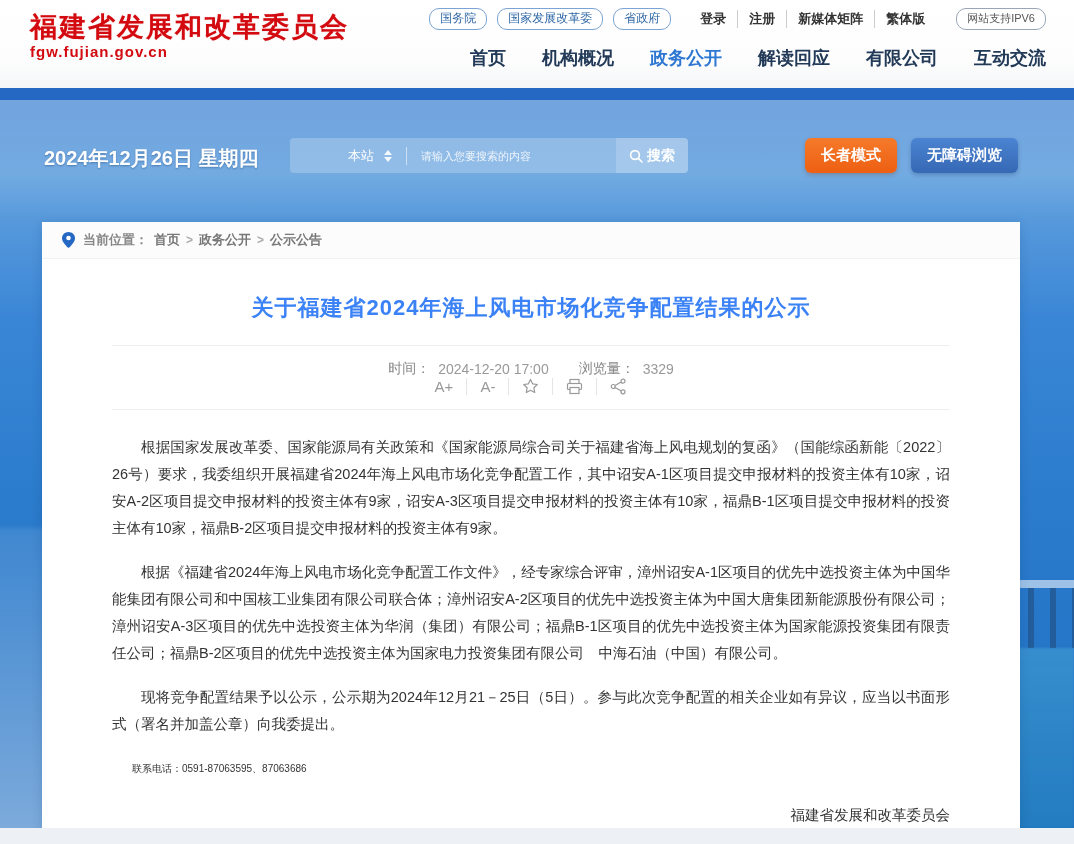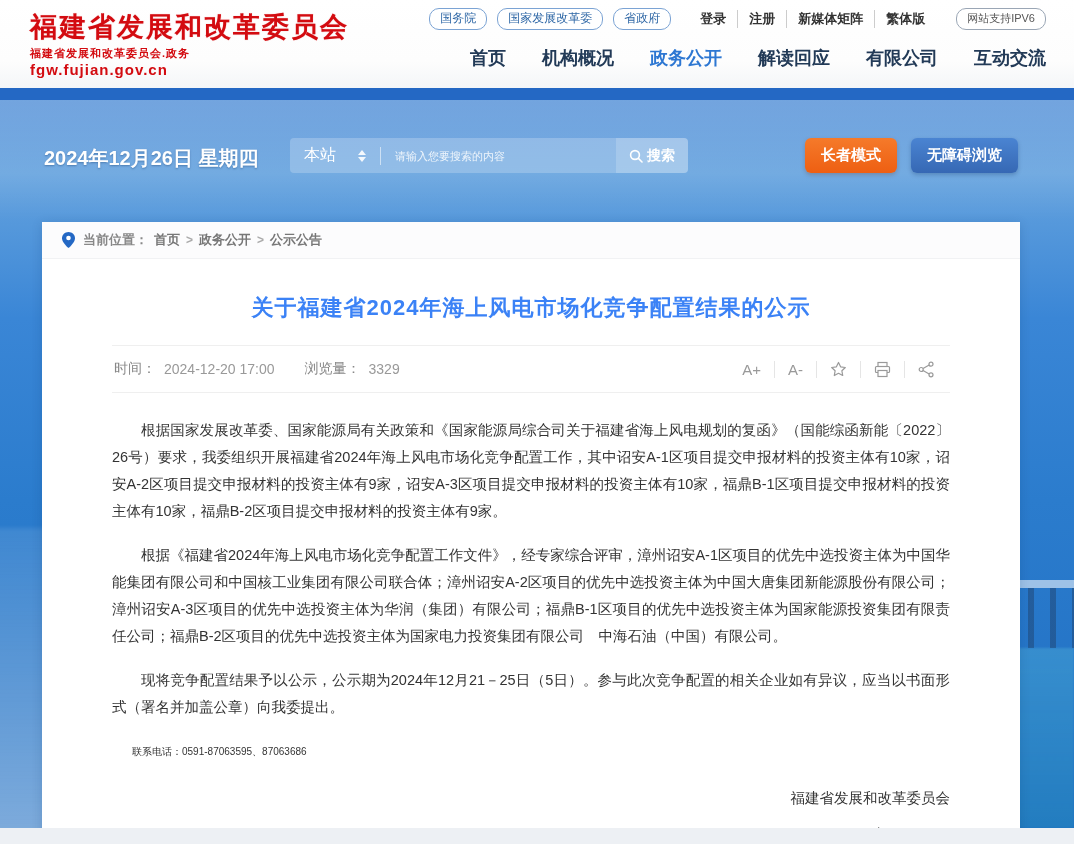--- a/index.html
+++ b/index.html
@@ -54,21 +54,21 @@
   .deco-sea { right:0; bottom:0; width:200px; height:180px;
     background:linear-gradient(180deg, rgba(90,190,220,.35), rgba(40,140,190,.5)); filter:blur(1px); }
 
   .banner-bar { position:relative; display:flex; align-items:center; padding:40px 28px 0 44px; height:76px; }
   .banner-date { color:#fff; font-size:20px; font-weight:bold; text-shadow:0 1px 2px rgba(0,40,90,.35); white-space:nowrap; }
   .search-box {
     position:absolute; left:290px; top:38px; width:398px; height:35px;
     background:rgba(255,255,255,.22); border-radius:4px;
     display:flex; align-items:center; color:#fff;
   }
-  .search-scope { display:flex; align-items:center; gap:22px; padding:0 10px 0 14px; font-size:16px; cursor:pointer; }
+  .search-scope { display:flex; align-items:center; gap:10px; padding:0 10px 0 14px; font-size:13px; cursor:pointer;margin-left:44px; }
   .scope-arrows { display:inline-flex; flex-direction:column; gap:2px; }
   .scope-arrows i { width:0; height:0; border-left:4px solid transparent; border-right:4px solid transparent; display:block; }
   .scope-arrows .up { border-bottom:5px solid rgba(255,255,255,.9); }
   .scope-arrows .down { border-top:5px solid rgba(255,255,255,.9); }
   .search-divider { width:1px; height:18px; background:rgba(255,255,255,.55); margin:0 4px; }
   .search-input {
     flex:1; background:transparent; border:none; outline:none; color:#fff;
     font-size:11px; padding:0 10px; font-family:inherit;
   }
   .search-input::placeholder { color:rgba(255,255,255,.85); }
@@ -97,21 +97,21 @@
   .breadcrumb {
     display:flex; align-items:center; gap:6px; padding:9px 20px; font-size:13px; color:#888;
     background:#fcfcfd; border-bottom:1px solid #f1f2f4;font-weight:bold;
   }
   .pin-icon { display:inline-flex; margin-right:2px; }
   .crumb-link { color:#777; cursor:pointer; }
   .crumb-sep { color:#aaa; font-size:12px; }
   .article { padding:0 70px; }
   .article-title { margin-top:34px; text-align:center; font-size:22px; font-weight:bold; color:#3b82f6; letter-spacing:1px; }
   .title-divider { border-bottom:1px solid #efefef; margin-top:22px; }
-  .meta-row { display:flex; align-items:center; justify-content:space-between; padding:14px 2px; font-size:14px; color:#999; }
+  .meta-row { display:flex; align-items:center; justify-content:space-between; padding:14px 2px; font-size:14px; color:#999;flex-direction:column; }
   .meta-left { display:flex; gap:8px; align-items:center; }
   .meta-left b { font-weight:normal; color:#888; }
   .toolbar { display:flex; align-items:center; color:#999; }
   .tool { padding:0 13px; font-size:15px; cursor:pointer; display:flex; align-items:center; color:#999; }
   .tool:not(:first-child){ border-left:1px solid #e5e5e5; }
   .tool svg { display:block; }
   .meta-divider { border-bottom:1px solid #efefef; }
   .body-text { margin-top:24px; font-size:14.5px; color:#333; line-height:27px; }
   .body-text p { text-indent:2em; margin-bottom:17px; text-align:justify; }
   .contact-line { text-indent:2em; font-size:10px; color:#333; line-height:27px; margin-top:4px; }
@@ -119,21 +119,20 @@
   .signature-date { margin-top:9px; }
 
   .page-bottom { height:16px; background:#edf0f4; }
 </style>
 </head>
 <body>
 
 <header class="top-header">
   <div class="logo">
     <div class="logo-title">福建省发展和改革委员会</div>
-    <div class="logo-sub">福建省发展和改革委员会.政务</div>
     <div class="logo-domain">fgw.fujian.gov.cn</div>
   </div>
   <div class="header-right">
     <div class="toplinks">
       <span class="pill-link">国务院</span>
       <span class="pill-link">国家发展改革委</span>
       <span class="pill-link">省政府</span>
       <span class="acct-links">
         <span class="acct-item">登录</span>
         <span class="acct-item">注册</span>

